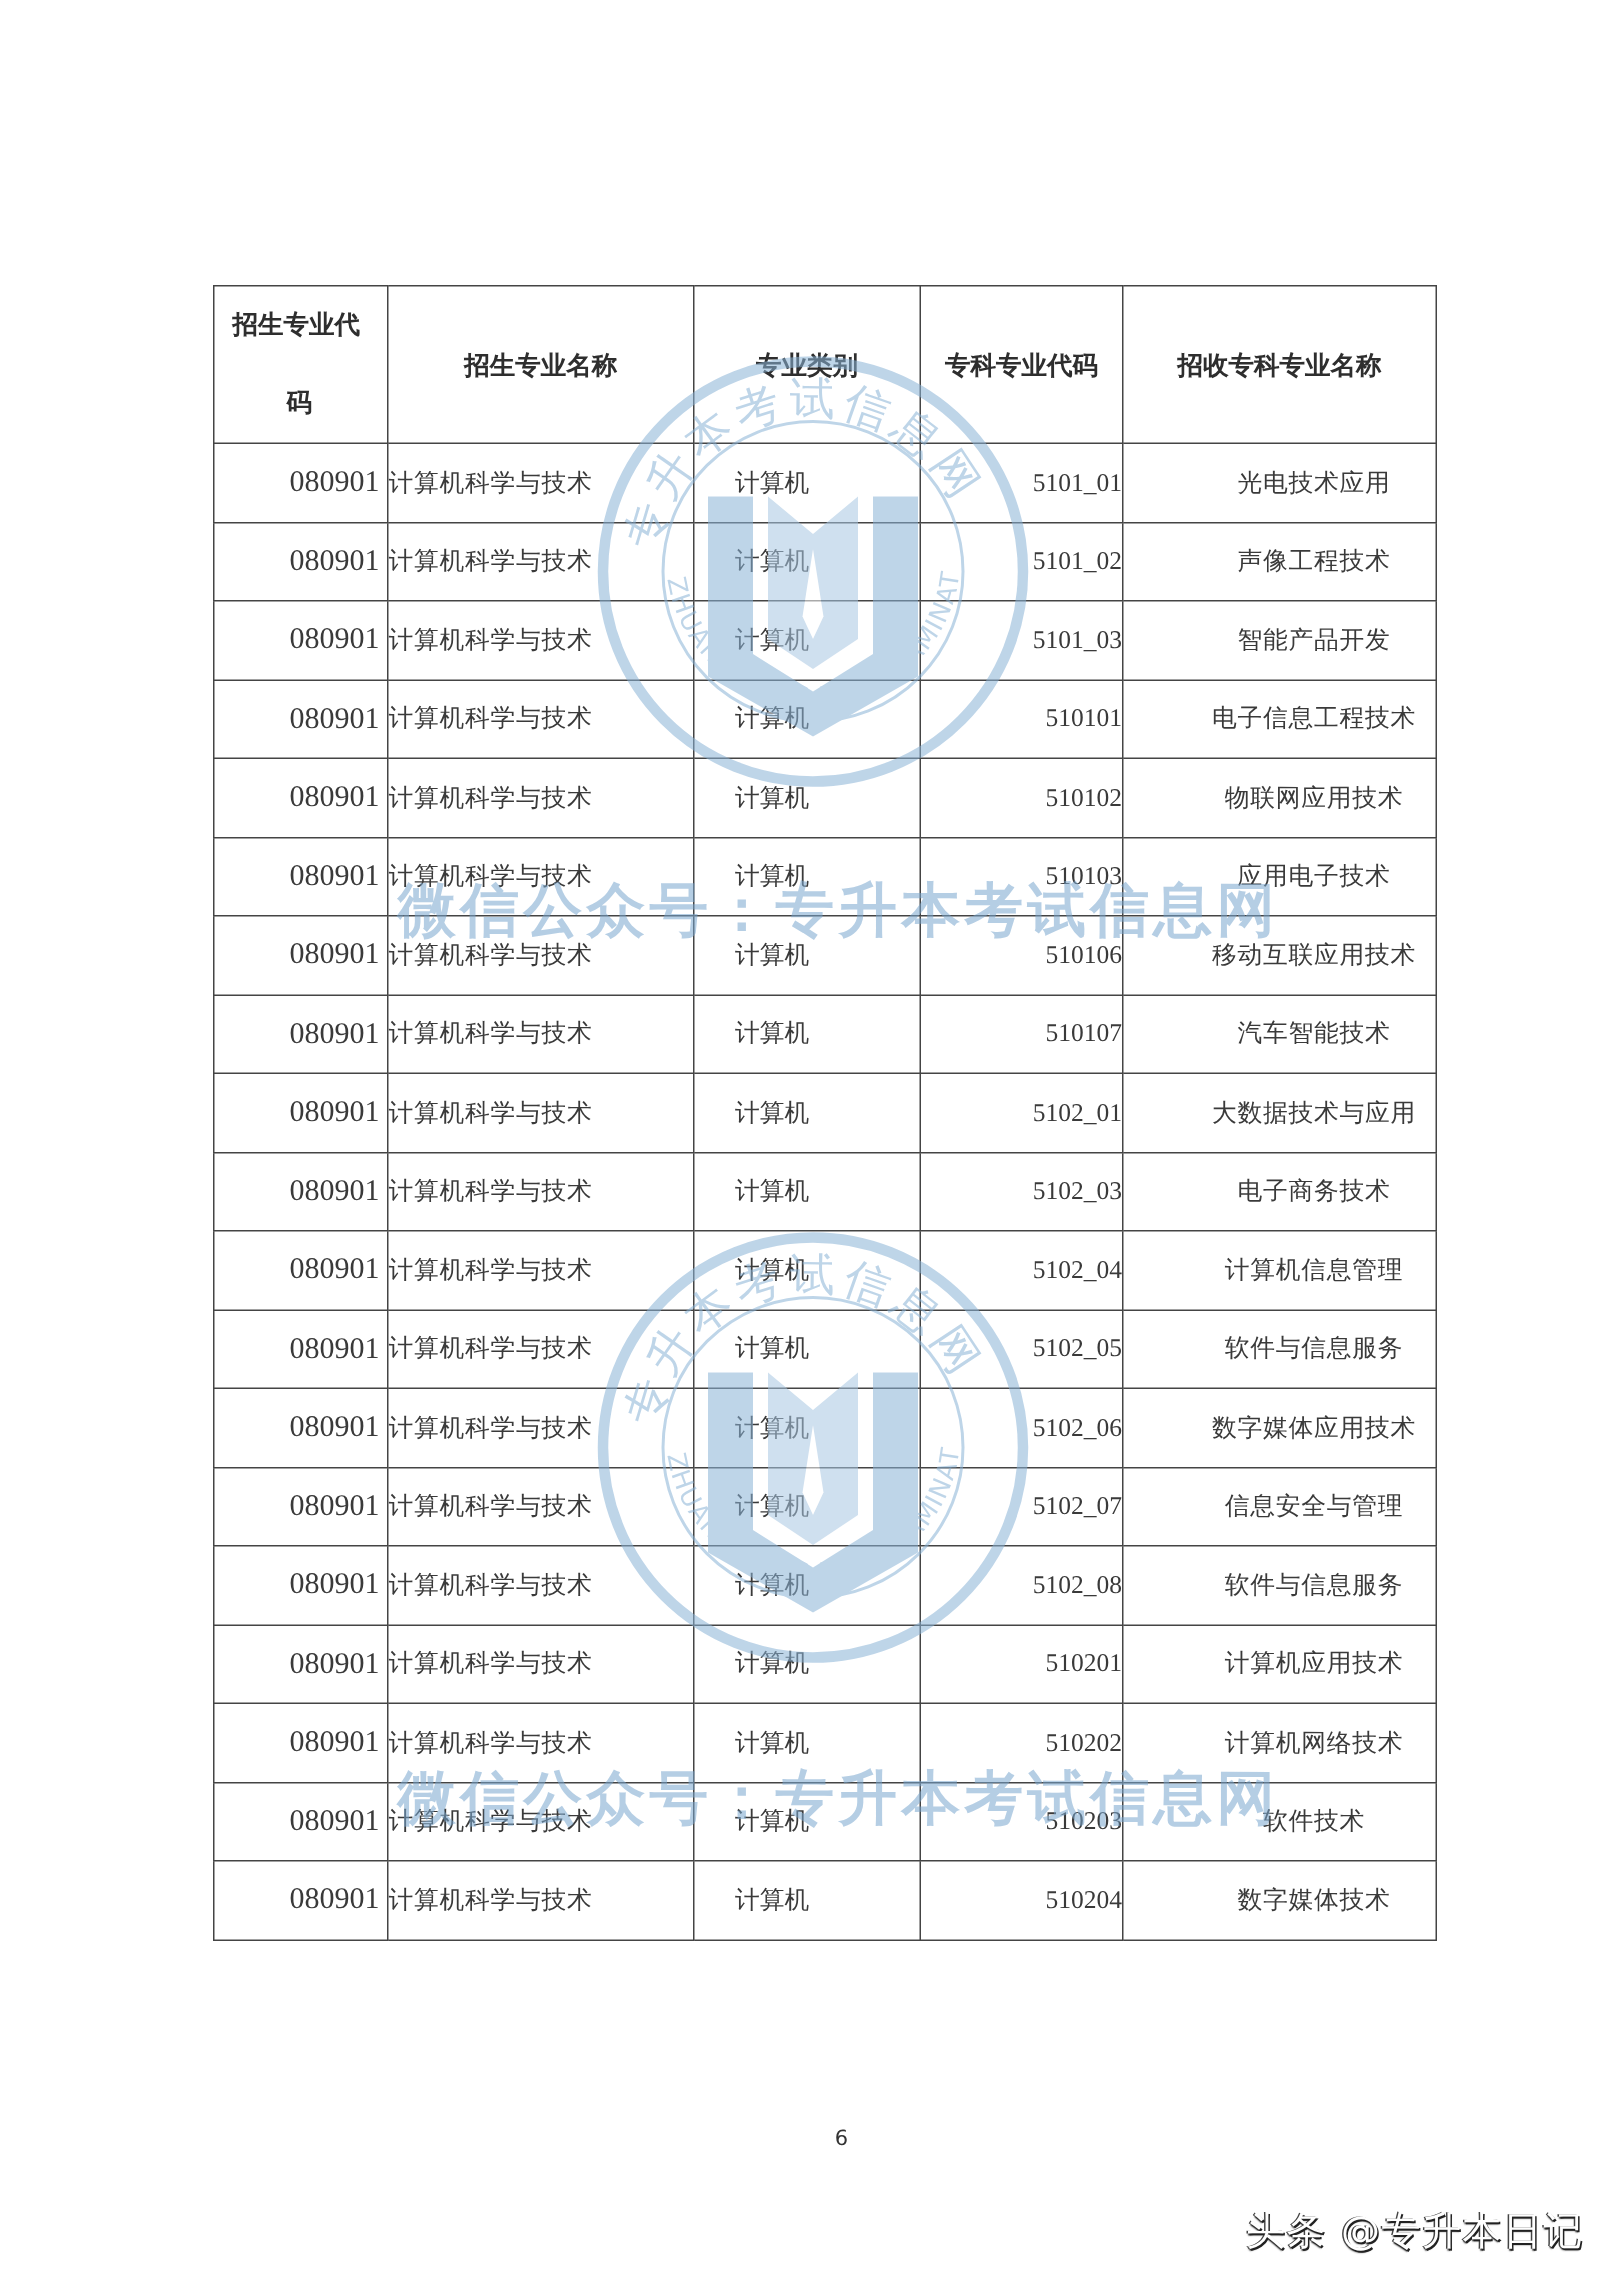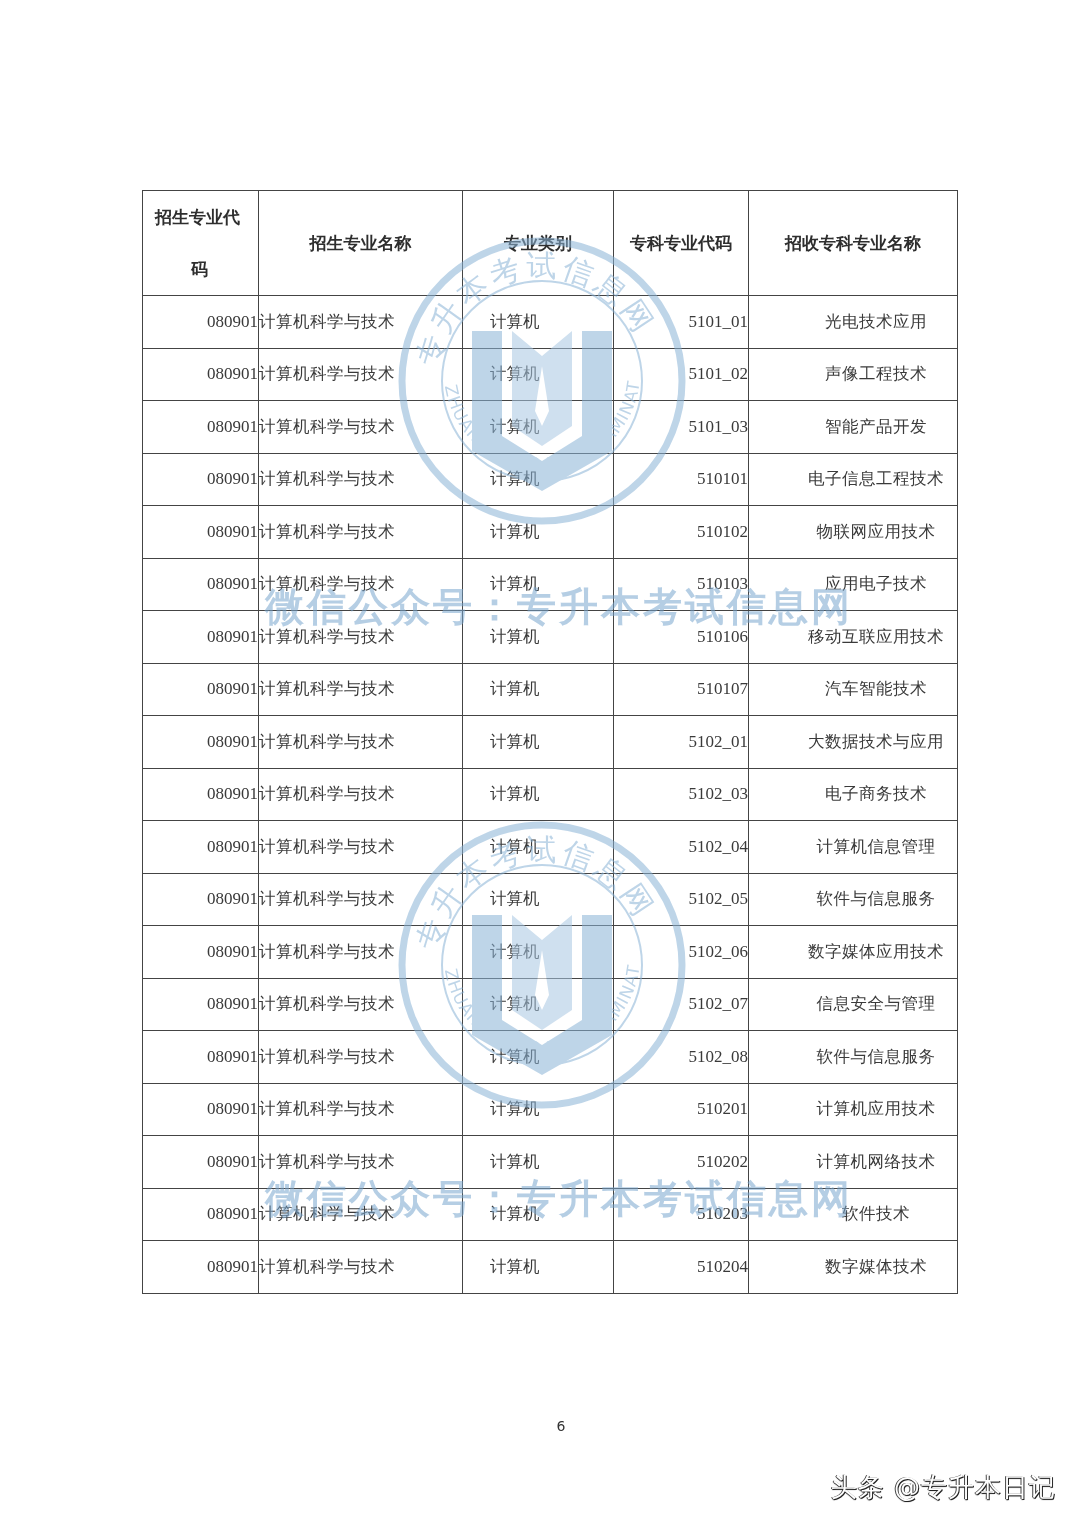--- a/index.html
+++ b/index.html
@@ -47,21 +47,21 @@
       color: #2e2e2e;
     }
     table.majors th.col-code {
       line-height: 52px;
       white-space: normal;
       text-align: left;
       padding-left: 12px;
     }
     table.majors th.col-code span.second { display:block; text-align:left; padding-left: 36px; }
     table.majors td { height: 51.5px; }
-    table.majors td.c1 { text-align: right; padding-left: 45px; font-family: "Liberation Serif", serif; font-size: 17px; }
+    table.majors td.c1 { text-align: center; padding-left: 45px; font-family: "Liberation Serif", serif; font-size: 20px; }
     table.majors td.c2 { text-align: left; letter-spacing: 0.5px; }
     table.majors td.c3 { text-align: left; padding-left: 27px; }
     table.majors td.c4 { text-align: right; padding-left: 45px; font-family: "Liberation Serif", serif; font-size: 17px; }
     table.majors td.c5 { text-align: center; padding-left: 46px; letter-spacing: 0.5px; }
 
     .wm-seal {
       position: absolute;
       width: 290px;
       height: 290px;
       z-index: 2;

